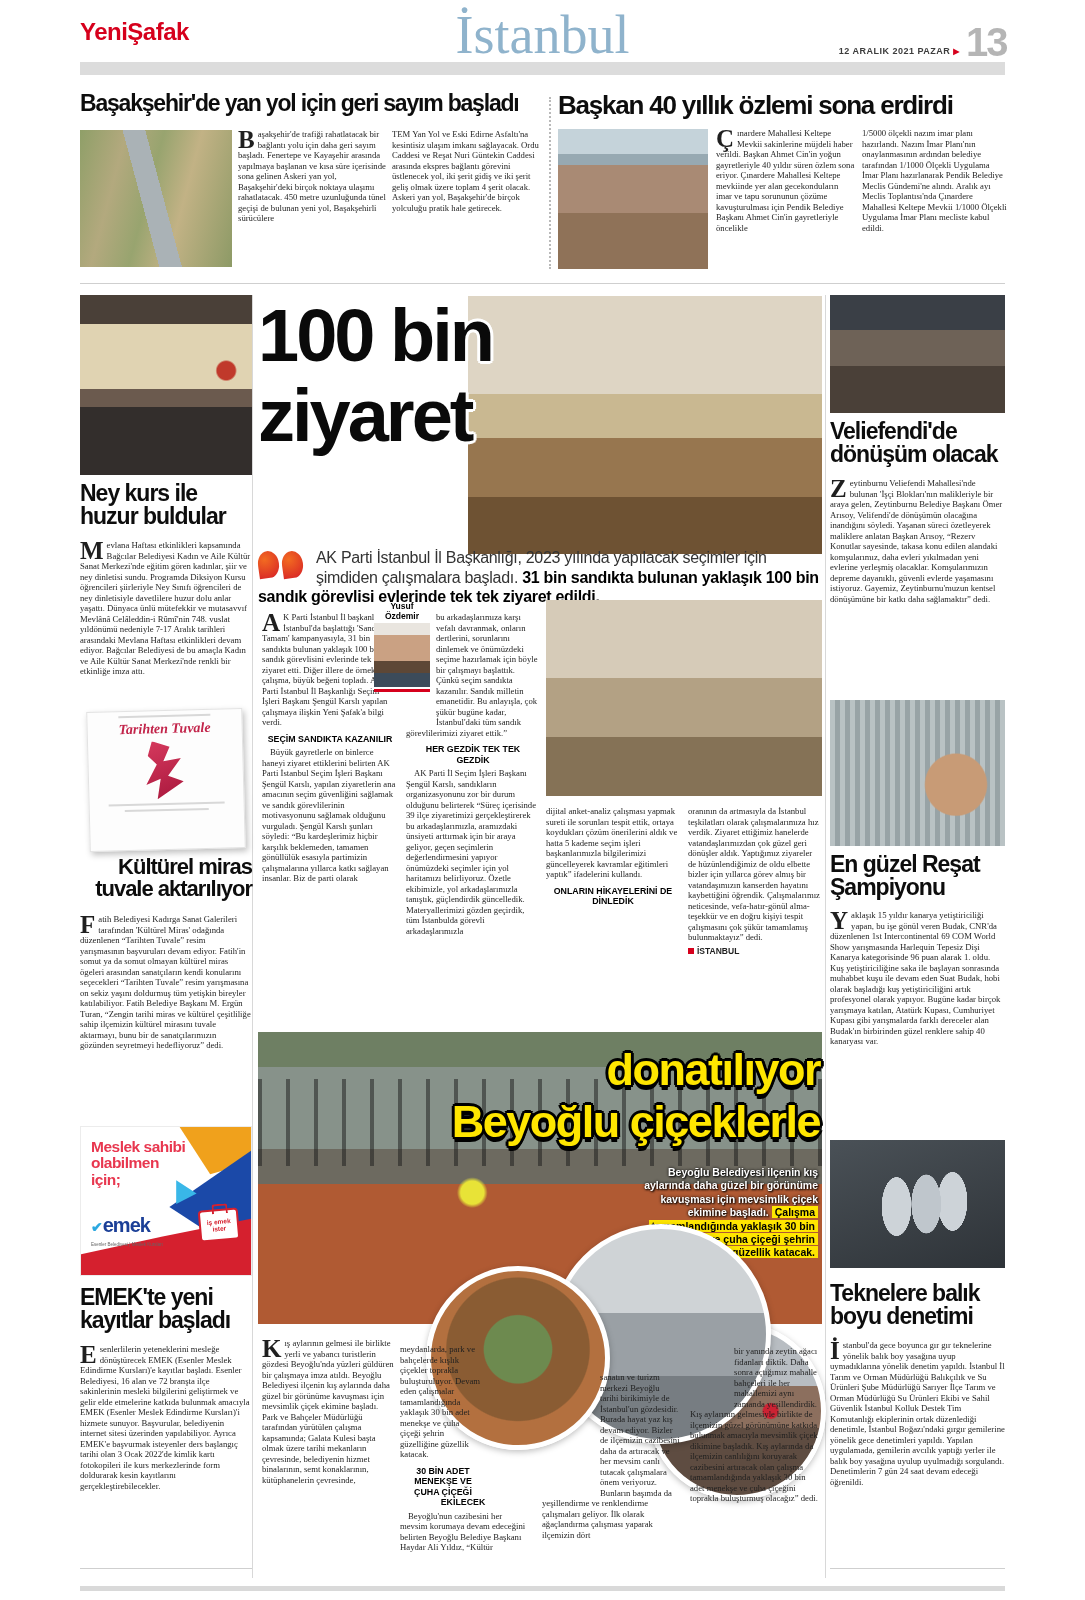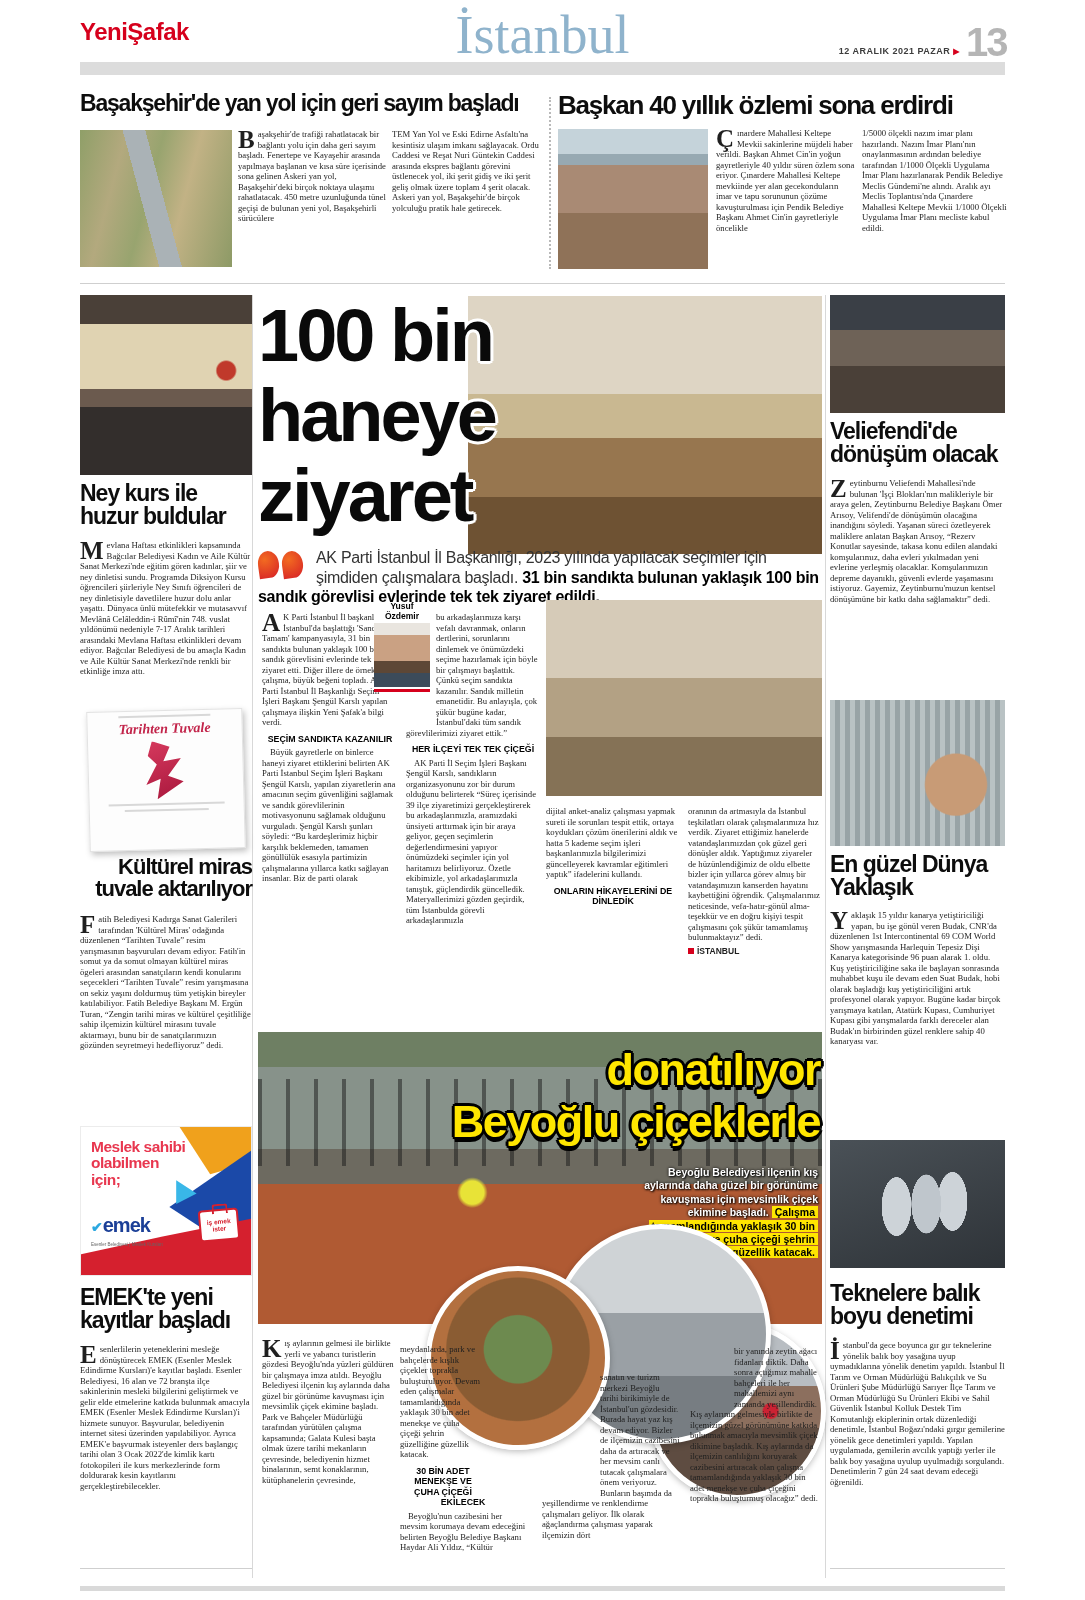--- a/index.html
+++ b/index.html
@@ -231,21 +231,20 @@
     <div id="emek-logo-sub">Esenler Belediyesi | Meslek Kursları</div>
     <div id="emek-badge">iş emek ister</div>
   </div>
 
   <div class="abs hl sec-h" id="emek-h">EMEK'te yeni kayıtlar başladı</div>
   <div class="abs body-text dropcap" id="emek-body">Esenlerlilerin yeteneklerini mesleğe dönüştürecek EMEK (Esenler Meslek Edindirme Kursları)'e kayıtlar başladı. Esenler Belediyesi, 16 alan ve 72 branşta ilçe sakinlerinin mesleki bilgilerini geliştirmek ve gelir elde etmelerine katkıda bulunmak amacıyla EMEK (Esenler Meslek Edindirme Kursları)'i hizmete sunuyor. Başvurular, belediyenin internet sitesi üzerinden yapılabiliyor. Ayrıca EMEK'e başvurmak isteyenler ders başlangıç tarihi olan 3 Ocak 2022'de kimlik kartı fotokopileri ile kurs merkezlerinde form doldurarak kesin kayıtlarını gerçekleştirebilecekler.</div>
 
   <div class="abs ph ph-office" id="c-photo"></div>
   <div class="abs" id="c-hl">
     <div>100 bin</div>
-    <div>haneye</div>
     <div>ziyaret</div>
   </div>
   <div class="abs" id="c-lead">
     <span class="lead-quote">
         <i class="q1"></i>
         <i class="q2"></i>
       </span>
     <span>AK Parti İstanbul İl Başkanlığı, 2023 yılında yapılacak seçimler için şimdiden çalışmalara başladı. </span><span class="lead-bold">31 bin sandıkta bulunan yaklaşık 100 bin sandık görevlisi evlerinde tek tek ziyaret edildi.</span>
   </div>
 
@@ -256,21 +255,21 @@
   </div>
 
   <div class="abs" id="byline">
     <div id="byline-name">Yusuf Özdemir</div>
     <div class="ph ph-portrait" id="byline-photo"></div>
     <div id="byline-rule"></div>
   </div>
 
   <div class="abs body-text" id="c-col2">
     <div><span class="byline-space"></span><span>bu arkadaşlarımıza karşı vefalı davranmak, onların dertlerini, sorunlarını dinlemek ve önümüzdeki seçime hazırlamak için böyle bir çalışmayı başlattık. Çünkü seçim sandıkta kazanılır. Sandık milletin emanetidir. Bu anlayışla, çok şükür bugüne kadar, İstanbul'daki tüm sandık görevlilerimizi ziyaret ettik.”</span></div>
-    <div class="subhead">HER İLÇEYİ TEK TEK ÇİÇEĞİ</div>
+    <div class="subhead">HER GEZDİK TEK TEK GEZDİK</div>
     <div class="indent">AK Parti İl Seçim İşleri Başkanı Şengül Karslı, sandıkların organizasyonunu zor bir durum olduğunu belirterek “Süreç içerisinde 39 ilçe ziyaretimizi gerçekleştirerek bu arkadaşlarımızla, aramızdaki ünsiyeti arttırmak için bir araya geliyor, geçen seçimlerin değerlendirmesini yapıyor önümüzdeki seçimler için yol haritamızı belirliyoruz. Özetle ekibimizle, yol arkadaşlarımızla tanıştık, güçlendirdik güncelledik. Materyallerimizi gözden geçirdik, tüm İstanbulda görevli arkadaşlarımızla</div>
   </div>
 
   <div class="abs ph ph-livingroom" id="c-photo2"></div>
 
   <div class="abs body-text" id="c-col3">
     <div>dijital anket-analiz çalışması yapmak sureti ile sorunları tespit ettik, ortaya koydukları çözüm önerilerini aldık ve hatta 5 kademe seçim işleri başkanlarımızla bilgilerimizi güncelleyerek kavramlar eğitimleri yaptık” ifadelerini kullandı.</div>
     <div class="subhead">ONLARIN HİKAYELERİNİ DE DİNLEDİK</div>
   </div>
 
@@ -304,21 +303,21 @@
   </div>
   <div class="abs body-text" id="b-col4">
     <span class="b4-space"></span><span>bir yanında zeytin ağacı fidanları diktik. Daha sonra açtığımız mahalle bahçeleri ile her mahallemizi aynı zamanda yeşillendirdik. Kış aylarının gelmesiyle birlikte de ilçemizin güzel görünümüne katkıda bulunmak amacıyla mevsimlik çiçek dikimine başladık. Kış aylarında da ilçemizin canlılığını koruyarak cazibesini artıracak olan çalışma tamamlandığında yaklaşık 30 bin adet menekşe ve çuha çiçeğini toprakla buluşturmuş olacağız” dedi.</span>
   </div>
 
   <div class="abs ph ph-meeting" id="r-photo1"></div>
   <div class="abs hl sec-h" id="veli-h">Veliefendi'de dönüşüm olacak</div>
   <div class="abs body-text dropcap" id="veli-body">Zeytinburnu Veliefendi Mahallesi'nde bulunan 'İşçi Blokları'nın malikleriyle bir araya gelen, Zeytinburnu Belediye Başkanı Ömer Arısoy, Velifendi'de dönüşümün olacağına inandığını söyledi. Yaşanan süreci özetleyerek maliklere anlatan Başkan Arısoy, “Rezerv Konutlar sayesinde, takasa konu edilen alandaki komşularımız, daha evleri yıkılmadan yeni evlerine yerleşmiş olacaklar. Komşularımızın depreme dayanıklı, güvenli evlerde yaşamasını istiyoruz. Gayemiz, Zeytinburnu'muzun kentsel dönüşümüne bir katkı daha sağlamaktır” dedi.</div>
 
   <div class="abs ph ph-canary" id="r-photo2"></div>
-  <div class="abs hl sec-h" id="samp-h">En güzel Dünya Yaklaşık</div>
+  <div class="abs hl sec-h" id="samp-h">En güzel Reşat Şampiyonu</div>
   <div class="abs body-text dropcap" id="samp-body">Yaklaşık 15 yıldır kanarya yetiştiriciliği yapan, bu işe gönül veren Budak, CNR'da düzenlenen 1st Intercontinental 69 COM World Show yarışmasında Harlequin Tepesiz Dişi Kanarya kategorisinde 96 puan alarak 1. oldu. Kuş yetiştiriciliğine saka ile başlayan sonrasında muhabbet kuşu ile devam eden Suat Budak, hobi olarak başladığı kuş yetiştiriciliğini artık profesyonel olarak yapıyor. Bugüne kadar birçok yarışmaya katılan, Atatürk Kupası, Cumhuriyet Kupası gibi yarışmalarda farklı dereceler alan Budak'ın birbirinden güzel renklere sahip 40 kanaryası var.</div>
 
   <div class="abs ph ph-fish" id="r-photo3"></div>
   <div class="abs hl sec-h" id="tekne-h">Teknelere balık boyu denetimi</div>
   <div class="abs body-text dropcap" id="tekne-body">İstanbul'da gece boyunca gır gır teknelerine yönelik balık boy yasağına uyup uymadıklarına yönelik denetim yapıldı. İstanbul İl Tarım ve Orman Müdürlüğü Balıkçılık ve Su Ürünleri Şube Müdürlüğü Sarıyer İlçe Tarım ve Orman Müdürlüğü Su Ürünleri Ekibi ve Sahil Güvenlik İstanbul Kolluk Destek Tim Komutanlığı ekiplerinin ortak düzenlediği denetimle, İstanbul Boğazı'ndaki gırgır gemilerine yönelik gece denetimleri yapıldı. Yapılan uygulamada, gemilerin avcılık yaptığı yerler ile balık boy yasağına uyulup uyulmadığı sorgulandı. Denetimlerin 7 gün 24 saat devam edeceği öğrenildi.</div>
 
   <div class="abs hline" id="hline-bl"></div>
   <div class="abs hline" id="hline-br"></div>
   <div class="abs" id="bottom-band"></div>
 </div>

